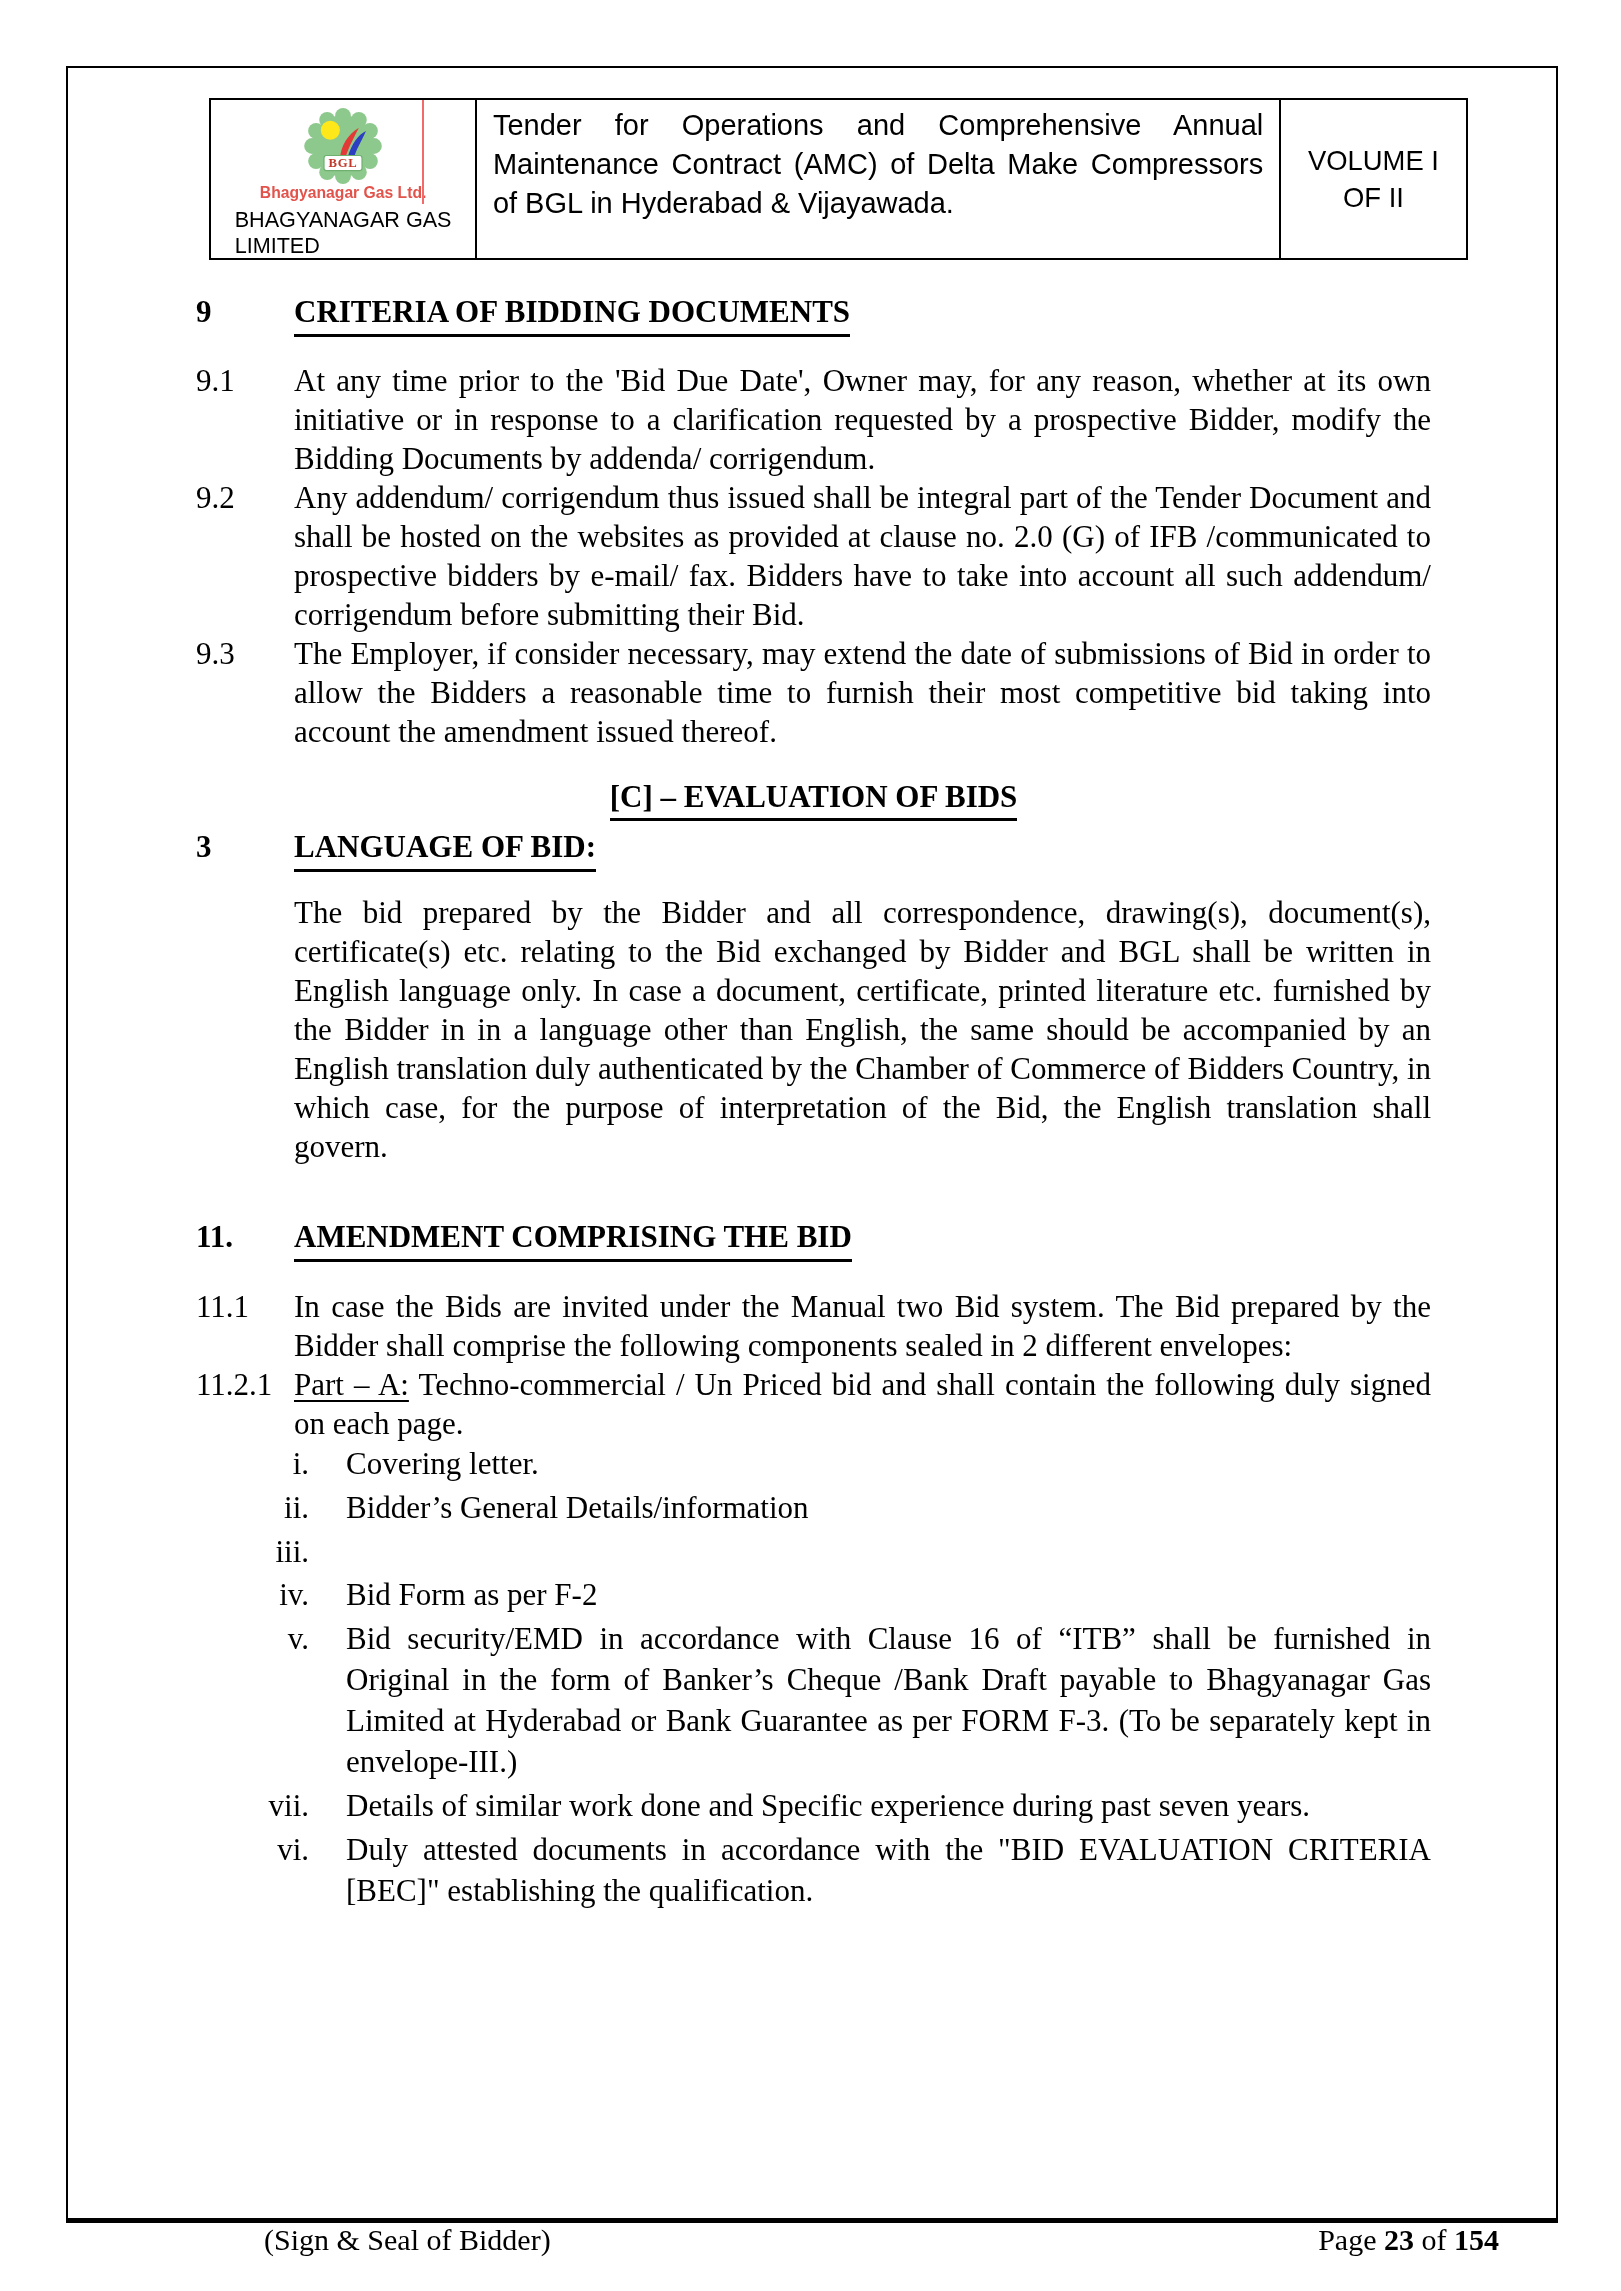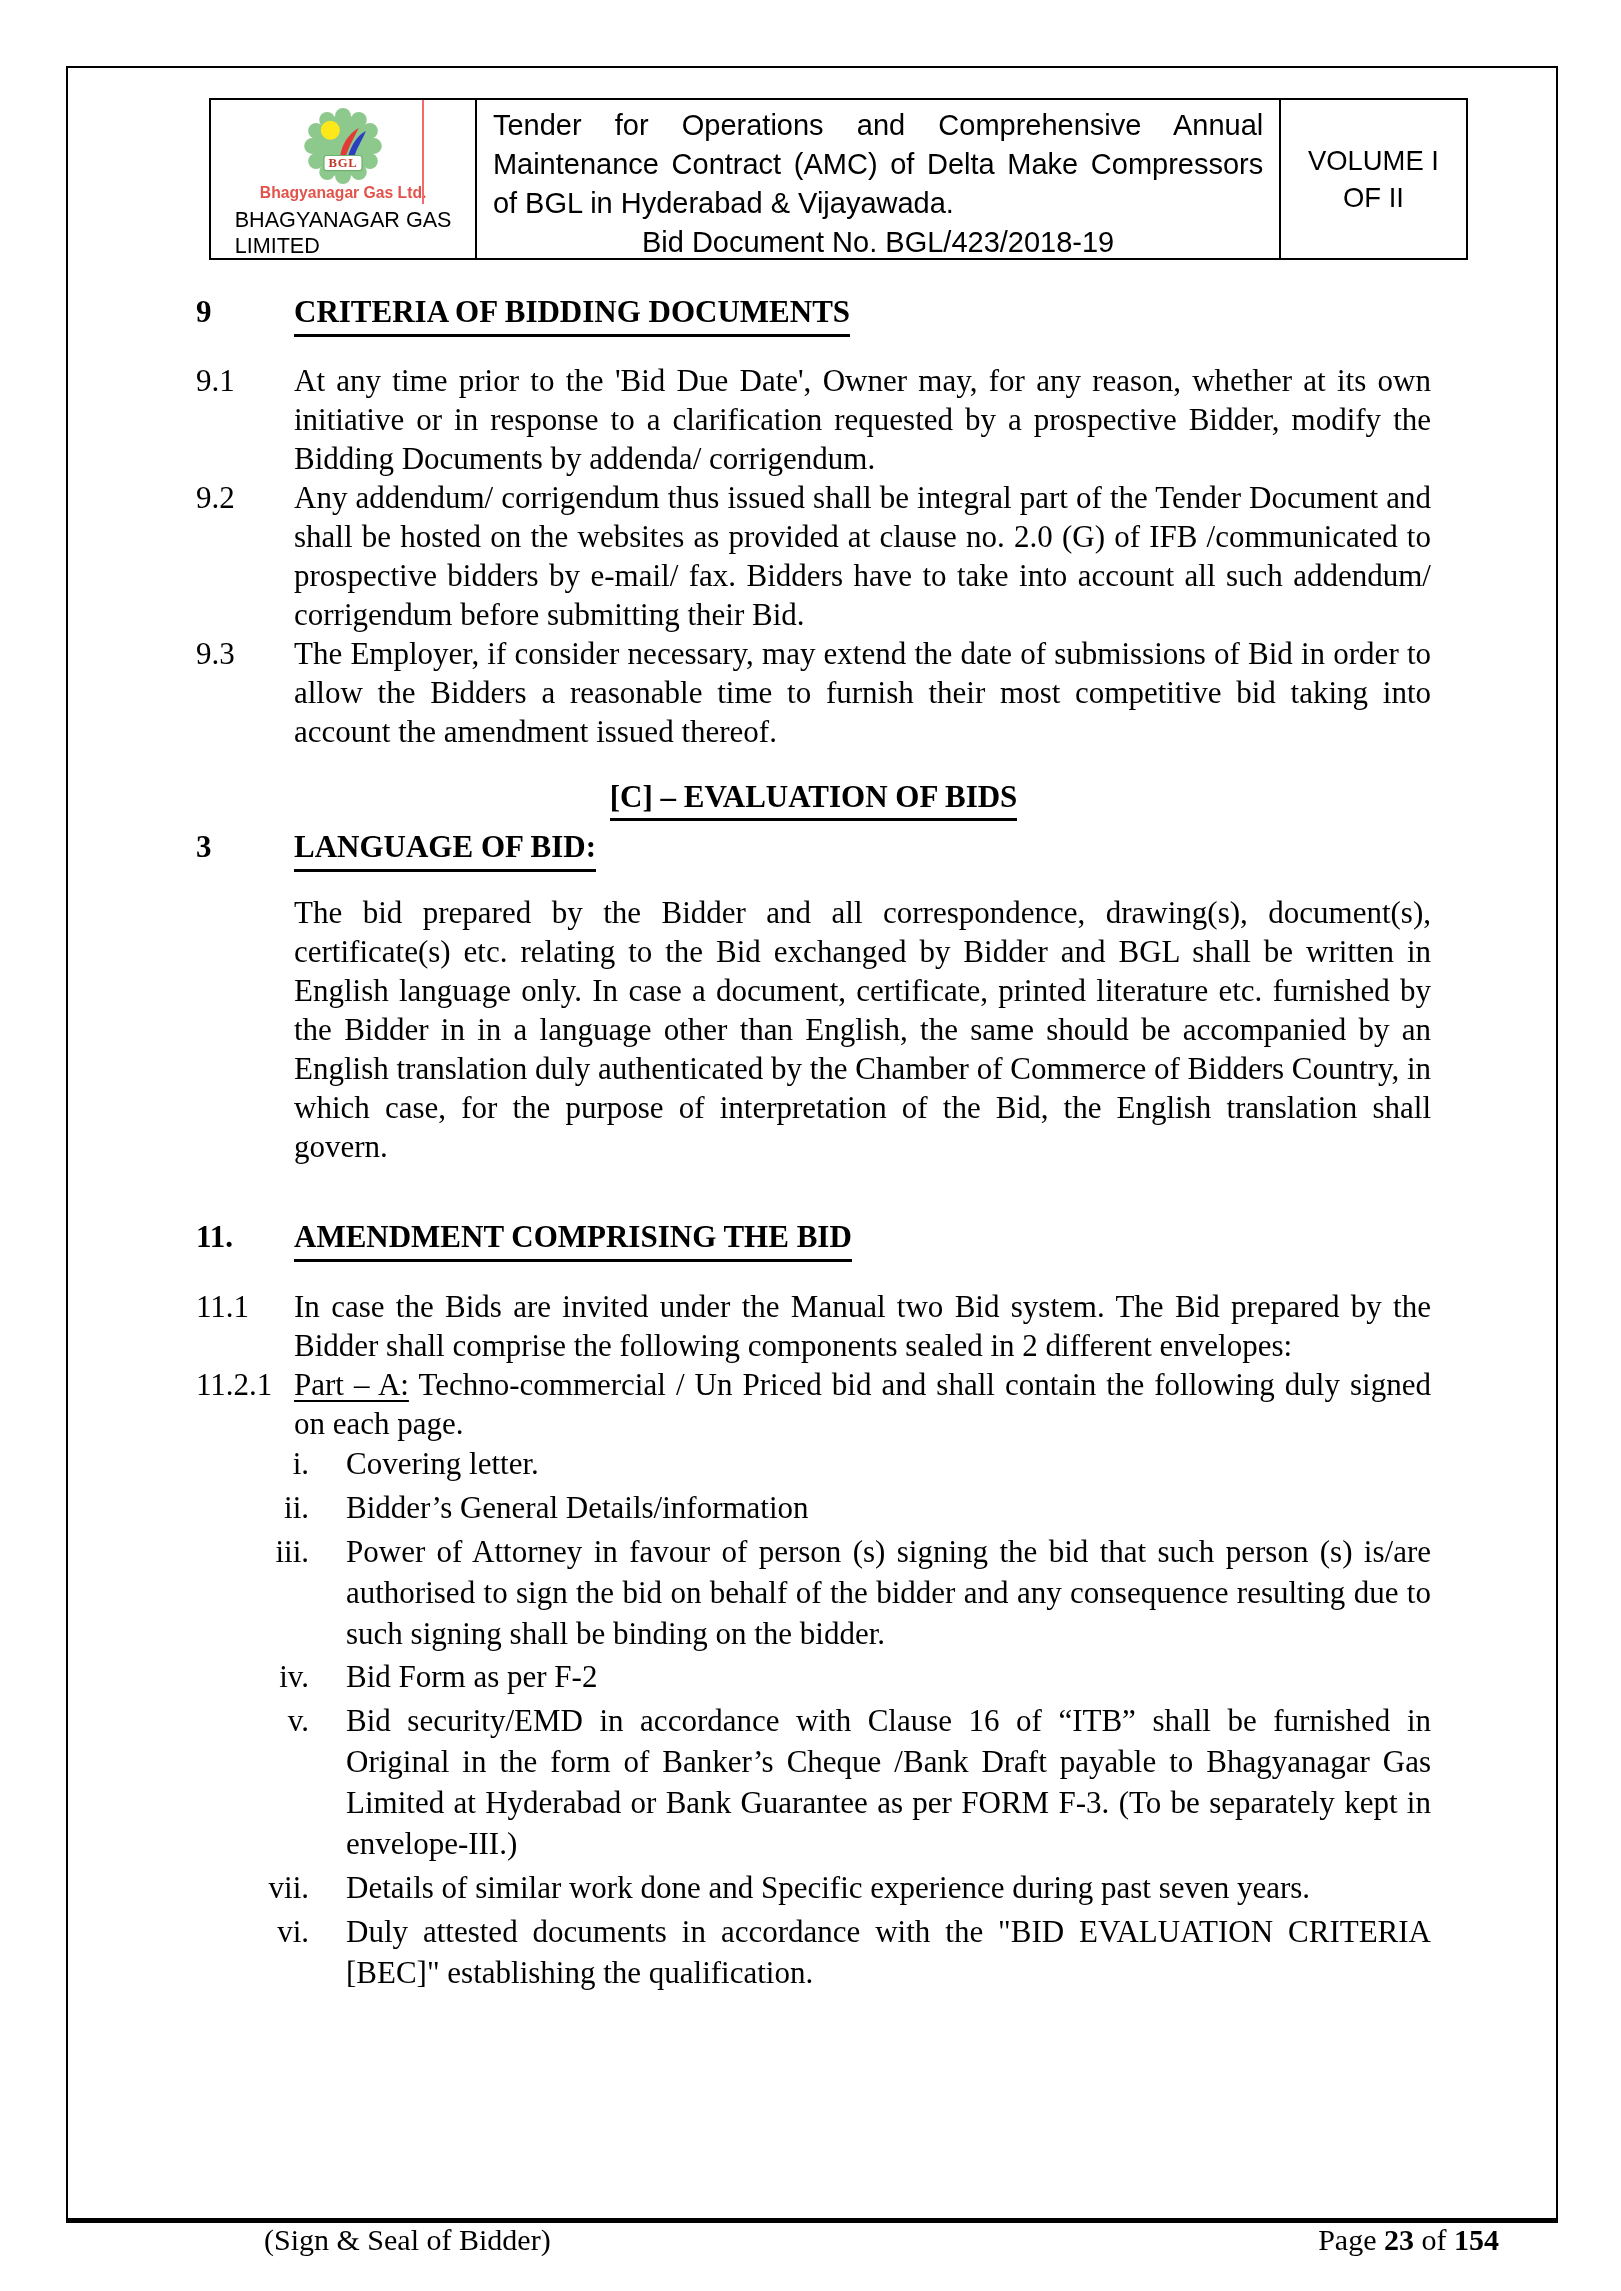--- a/index.html
+++ b/index.html
@@ -85,21 +85,20 @@
         <text x="50" y="75" text-anchor="middle" font-family="Liberation Serif, DejaVu Serif, serif" font-size="16" font-weight="bold" fill="#c0392b" letter-spacing="1">BGL</text>
       </svg>
       <div class="logo-red-name">Bhagyanagar Gas Ltd.</div>
       <div class="logo-black-name">
         <span>BHAGYANAGAR GAS</span><br>
         <span>LIMITED</span>
       </div>
     </div>
     <div class="hdr-cell cell-title">
       <div class="title-main">Tender for Operations and Comprehensive Annual Maintenance Contract (AMC) of Delta Make Compressors of BGL in Hyderabad &amp; Vijayawada.</div>
-      <div class="title-doc">Bid Document No. BGL/423/2018-19</div>
     </div>
     <div class="hdr-cell cell-vol">
       <span>VOLUME I</span>
       <span>OF II</span>
     </div>
   </div>
 
   <div class="blk" id="h9">
     <div class="num hnum">9</div>
     <div class="htxt"><span class="h-underline">CRITERIA OF BIDDING DOCUMENTS</span></div>
@@ -147,21 +146,20 @@
     <div class="li">
       <div class="roman">i.</div>
       <div class="li-txt">Covering letter.</div>
     </div>
     <div class="li">
       <div class="roman">ii.</div>
       <div class="li-txt">Bidder’s General Details/information</div>
     </div>
     <div class="li">
       <div class="roman">iii.</div>
-      <div class="li-txt">Power of Attorney in favour of person (s) signing the bid that such person (s) is/are authorised to sign the bid on behalf of the bidder and any consequence resulting due to such signing shall be binding on the bidder.</div>
     </div>
     <div class="li">
       <div class="roman">iv.</div>
       <div class="li-txt">Bid Form as per F-2</div>
     </div>
     <div class="li">
       <div class="roman">v.</div>
       <div class="li-txt">Bid security/EMD in accordance with Clause 16 of “ITB” shall be furnished in Original in the form of Banker’s Cheque /Bank Draft payable to Bhagyanagar Gas Limited at Hyderabad or Bank Guarantee as per FORM F-3. (To be separately kept in envelope-III.)</div>
     </div>
     <div class="li">

